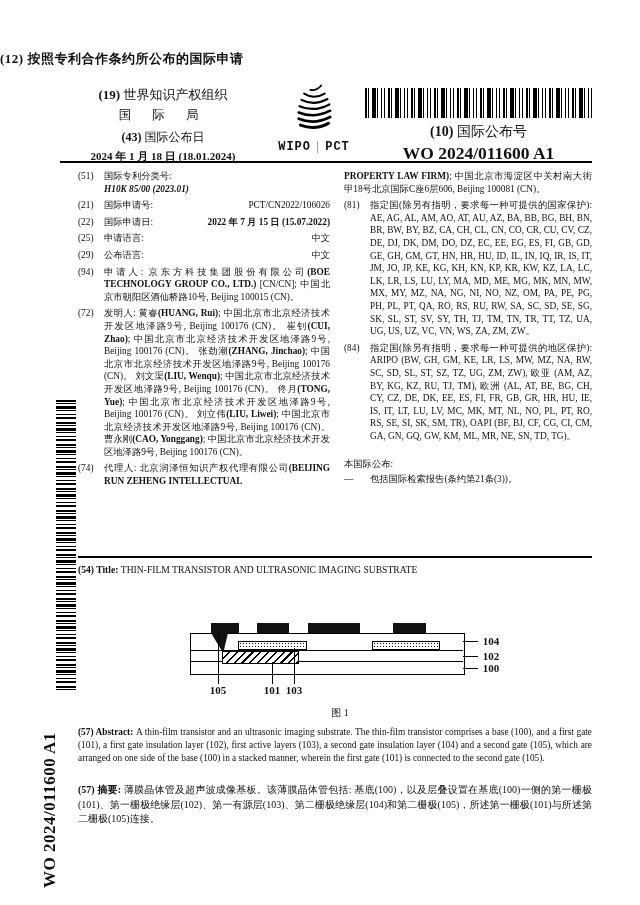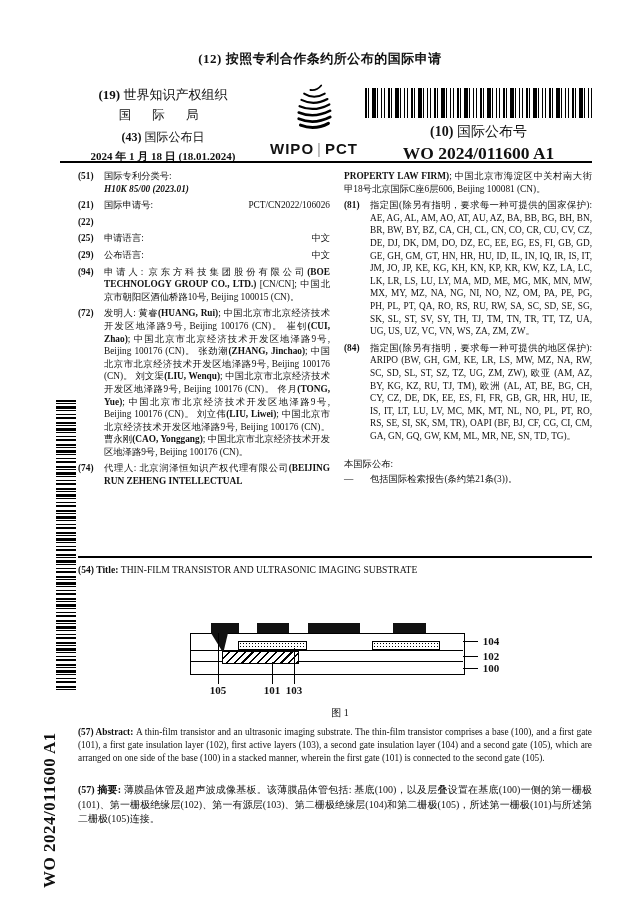--- a/index.html
+++ b/index.html
@@ -2,45 +2,45 @@
 <html><head>
 <meta charset="utf-8">
 <style>
   html,body{margin:0;padding:0;background:#e8e8e8;}
   .page{
     position:relative;width:640px;height:905px;margin:0 auto;background:#fff;
     font-family:"Liberation Serif","DejaVu Serif",serif;color:#111;overflow:hidden;
   }
   .abs{position:absolute;}
   
-  .h12{top:50px;left:0;right:0;text-align:center;font-size:13px;font-weight:bold;letter-spacing:.5px;}
+  .h12{top:50px;left:0;right:0;text-align:left;font-size:13px;font-weight:bold;letter-spacing:.5px;}
   .org-block{top:86px;left:58px;width:210px;text-align:center;}
   .org-line1{font-size:13px;}
   .org-line1 .fnum{font-weight:bold;}
   .org-line2{font-size:12.5px;letter-spacing:9px;margin-top:3px;}
   .org-line3{font-size:12px;margin-top:5px;}
   .org-line3 .fnum{font-weight:bold;}
   .org-line4{font-size:11px;font-weight:bold;margin-top:3px;white-space:nowrap;}
   .logo-block{top:82px;left:262px;width:104px;text-align:center;}
-  .wordmark{margin-top:2px;font-family:Liberation Sans, sans-serif;font-size:15px;font-weight:bold;letter-spacing:1px;white-space:nowrap;}
+  .wordmark{margin-top:2px;font-family:Liberation Mono, monospace;font-size:12px;font-weight:bold;letter-spacing:1px;white-space:nowrap;}
   .wordmark .sep{color:#9a9a9a;font-weight:normal;padding:0 3px;}
   .right-block{top:88px;left:365px;width:227px;text-align:center;}
   .barcode-top{width:227px;height:30px;
     background:repeating-linear-gradient(90deg,#000 0 2px,#fff 2px 3px,#000 3px 4px,#fff 4px 7px,#000 7px 11px,#fff 11px 12px,#000 12px 13px,#fff 13px 16px,#000 16px 17px,#fff 17px 19px,#000 19px 20px,#fff 20px 23px);}
   .pubnum-label{font-size:14px;margin-top:5px;}
   .pubnum-label .fnum{font-weight:bold;}
   .pubnum-value{font-size:17.5px;font-weight:bold;margin-top:2px;white-space:nowrap;}
   .hr1{top:161px;left:60px;width:532px;height:0;border-top:2px solid #000;}
   .hr2{top:556px;left:78px;width:514px;height:0;border-top:2px solid #000;}
   
   .biblio{top:170px;left:78px;width:514px;display:flex;gap:14px;font-size:9.3px;line-height:12.6px;}
   .colL{width:252px;}
   .colR{width:248px;}
   .bib{display:flex;margin-bottom:4px;}
-  .bib .num{flex:none;width:26px;font-weight:bold;}
+  .bib .num{flex:none;width:26px;font-weight:normal;}
   .bib .body{flex:1;min-width:0;text-align:justify;}
   .kv .body{display:flex;justify-content:space-between;text-align:left;}
   .val-bi{font-weight:bold;font-style:italic;}
   .val-b{font-weight:bold;}
   .pubnote{margin-top:16px;}
   .pubitem{display:flex;margin-top:2px;}
   .pubitem .dash{flex:none;width:26px;}
   
   .title-en{top:564px;left:78px;width:514px;font-size:9.6px;}
   .title-zh{top:582px;left:78px;width:514px;font-size:10.5px;}
@@ -112,20 +112,24 @@
       </div>
       <div class="bib kv">
         <span class="num">(21)</span>
         <div class="body">
             <span>国际申请号:</span>
             <span>PCT/CN2022/106026</span>
           </div>
       </div>
       <div class="bib kv">
         <span class="num">(22)</span>
+        <div class="body">
+            <span>国际申请日:</span>
+            <span class="val-b">2022 年 7 月 15 日 (15.07.2022)</span>
+          </div>
       </div>
       <div class="bib kv">
         <span class="num">(25)</span>
         <div class="body">
             <span>申请语言:</span>
             <span>中文</span>
           </div>
       </div>
       <div class="bib kv">
         <span class="num">(29)</span>

